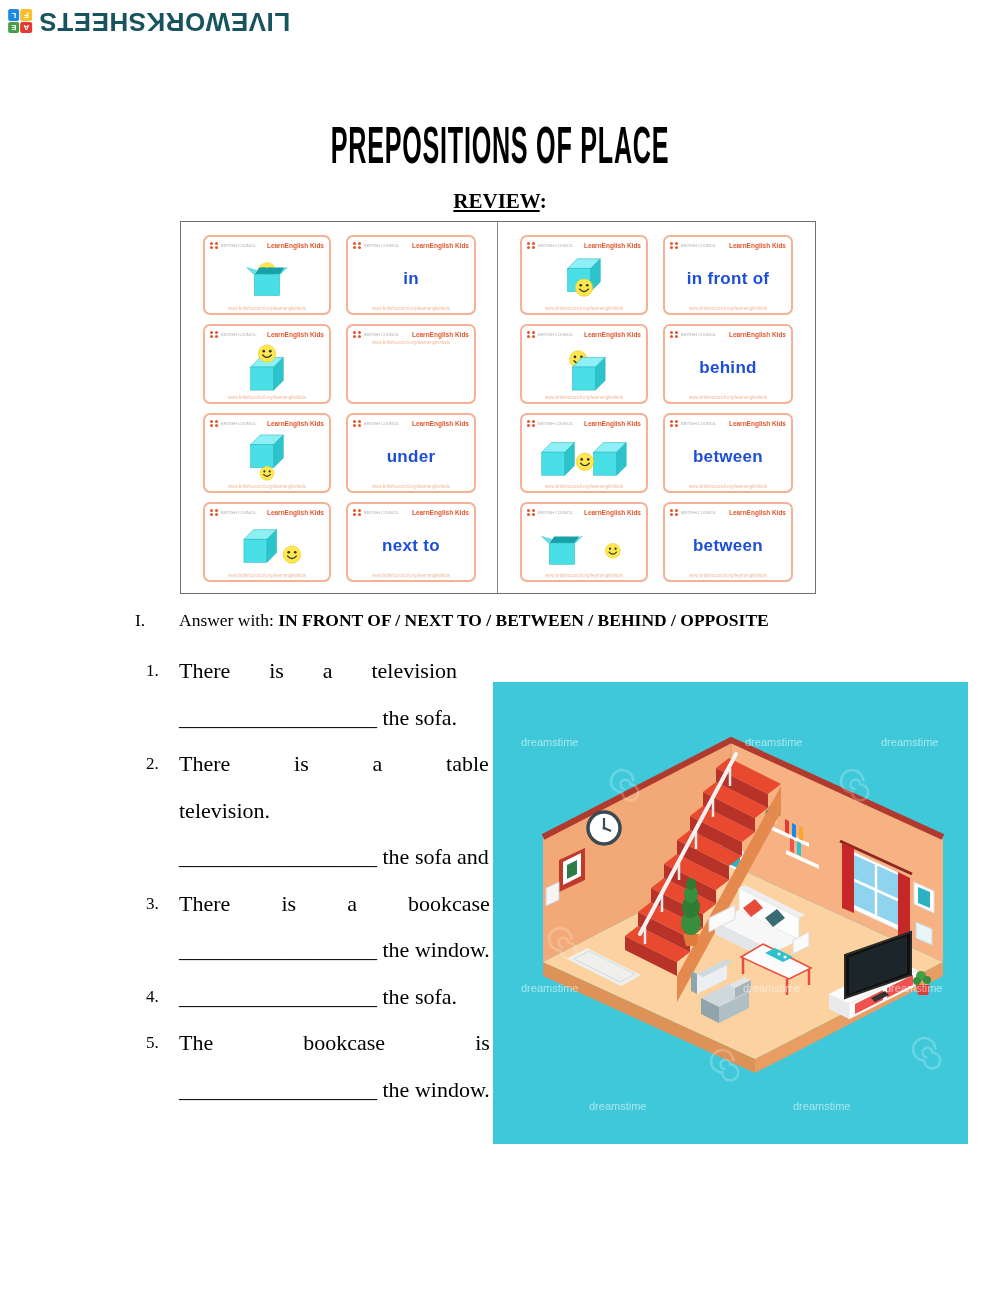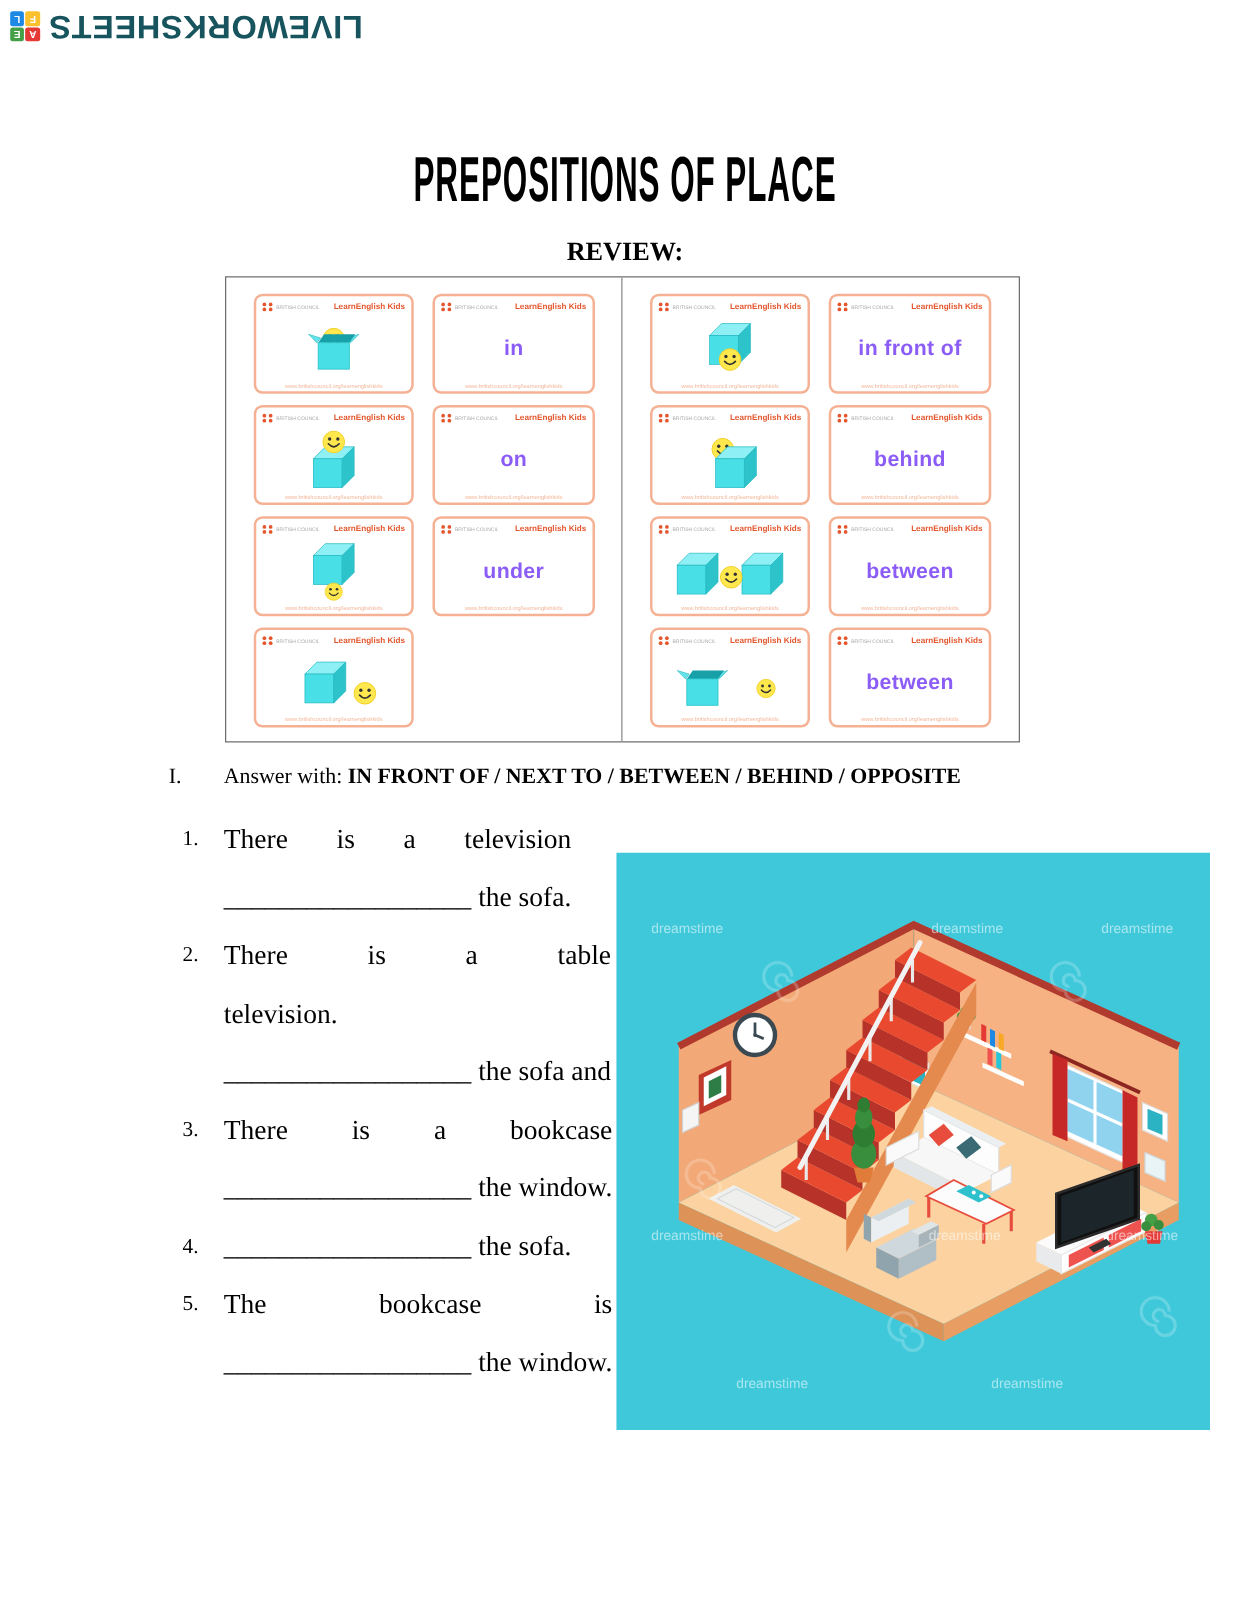--- a/index.html
+++ b/index.html
@@ -14,38 +14,38 @@
   .lw-icon{width:24px;height:24px;display:grid;grid-template-columns:1fr 1fr;grid-template-rows:1fr 1fr;gap:1px;}
   .lw-icon span{display:flex;align-items:center;justify-content:center;
            font:bold 8px "Liberation Sans",sans-serif;color:#fff;border-radius:2px;}
   .lw-c1{background:#e53935}.lw-c2{background:#43a047}.lw-c3{background:#fbc02d}.lw-c4{background:#1e88e5}
 
   .title{position:absolute;top:116px;left:0;width:100%;text-align:center;margin:0;
          font-family:"Liberation Sans",sans-serif;font-weight:bold;font-size:34px;letter-spacing:1px;
          transform:scale(.74,1.5);transform-origin:top center;}
   .review{position:absolute;top:189px;left:0;width:100%;text-align:center;
           font-size:21px;font-weight:bold;}
-  .review .u{margin-top:24px;}
+  .review .u{text-decoration:underline;margin-top:24px;}
 
   
   .cards-panel{position:absolute;left:180px;top:221px;width:636px;height:373px;
                border:1px solid #6f6f6f;background:#fff;display:flex;box-sizing:border-box;}
   .cards-group{width:50%;box-sizing:border-box;display:grid;
                grid-template-columns:128px 130px;grid-auto-rows:80px;gap:9px 15px;
                padding:13px 0 0 22px;}
   .cards-group.first{border-right:1px solid #8a8a8a;}
   .card{border:2px solid #f5b193;border-radius:7px;background:#fff;display:flex;
         flex-direction:column;overflow:hidden;box-sizing:border-box;}
   .card-head{display:flex;align-items:center;gap:3px;padding:3px 5px 0 5px;height:11px;}
   .bc-logo{width:8px;height:8px;display:grid;grid-template-columns:1fr 1fr;grid-template-rows:1fr 1fr;gap:1px;flex:none;}
   .bc-logo i{width:3px;height:3px;background:#e4572e;border-radius:50%;}
   .bc-small{font:4px "Liberation Sans",sans-serif;color:#aaa;white-space:nowrap;}
   .brand{margin-left:auto;font:bold 6.5px "Liberation Sans",sans-serif;color:#e4572e;white-space:nowrap;}
   .card-body{flex:1;display:flex;align-items:center;justify-content:center;}
-  .word{font-family:"Liberation Sans",sans-serif;font-weight:bold;font-size:17px;color:#8b5cf6;letter-spacing:.3px;}
+  .word{font-family:"Liberation Sans",sans-serif;font-weight:bold;font-size:17px;color:#1d4ed8;letter-spacing:.3px;}
   .card-url{font:4.5px "Liberation Sans",sans-serif;color:#f2b89c;text-align:center;padding-bottom:2px;white-space:nowrap;}
   .pic{width:110px;height:48px;}
 
   
   .section{position:absolute;left:135px;top:610px;font-size:17.5px;display:flex;}
   .snum{width:44px;}
   .section b{font-weight:bold;}
 
   
   .questions{position:absolute;left:146px;top:648px;width:305px;}
@@ -173,23 +173,20 @@
         <div class="card-head">
           <span class="bc-logo">
               <i></i>
               <i></i>
               <i></i>
               <i></i>
             </span>
           <span class="bc-small">BRITISH COUNCIL</span>
           <span class="brand">LearnEnglish Kids</span>
         </div>
-        <div class="card-body">
-            <span class="word">on</span>
-          </div>
         <div class="card-url">www.britishcouncil.org/learnenglishkids</div>
       </div>
 
       <div class="card">
         <div class="card-head">
           <span class="bc-logo">
               <i></i>
               <i></i>
               <i></i>
               <i></i>
@@ -236,20 +233,36 @@
         </div>
         <div class="card-body">
           <svg class="pic" viewBox="0 0 112 50">
             <use href="#cube3d" transform="translate(32,8)"></use>
             <use href="#smileyface" transform="translate(82,34)"></use>
           </svg>
         </div>
         <div class="card-url">www.britishcouncil.org/learnenglishkids</div>
       </div>
 
+      <div class="card">
+        <div class="card-head">
+          <span class="bc-logo">
+              <i></i>
+              <i></i>
+              <i></i>
+              <i></i>
+            </span>
+          <span class="bc-small">BRITISH COUNCIL</span>
+          <span class="brand">LearnEnglish Kids</span>
+        </div>
+        <div class="card-body">
+            <span class="word">next to</span>
+          </div>
+        <div class="card-url">www.britishcouncil.org/learnenglishkids</div>
+      </div>
     </div>
 
     <div class="cards-group">
 
       <div class="card">
         <div class="card-head">
           <span class="bc-logo">
               <i></i>
               <i></i>
               <i></i>

